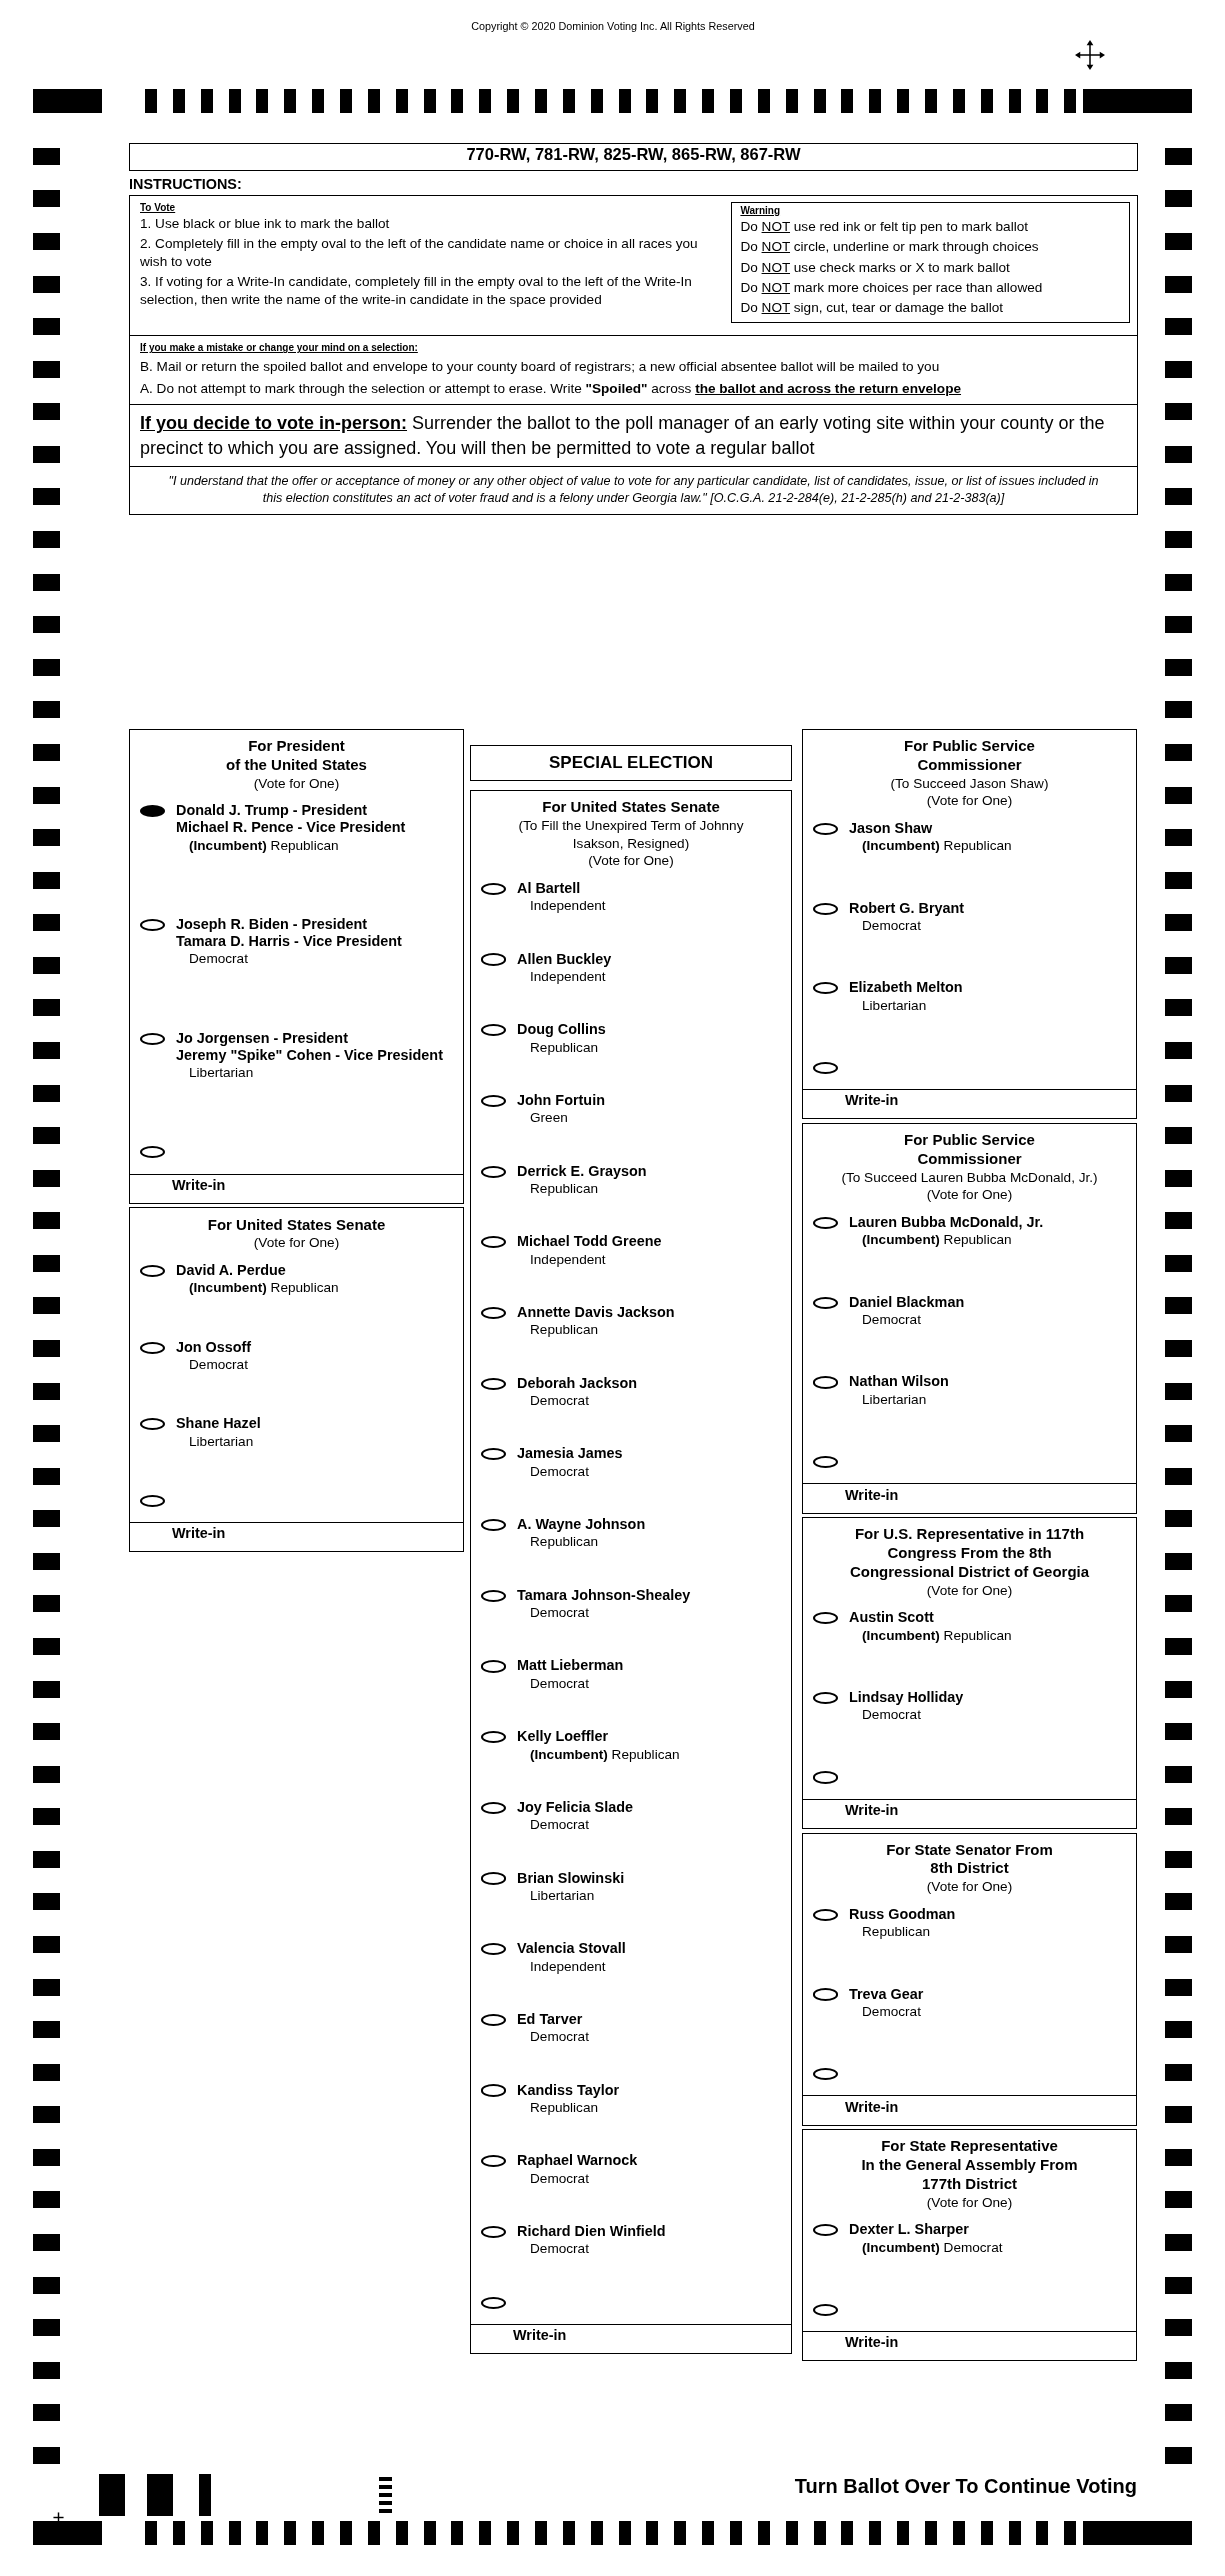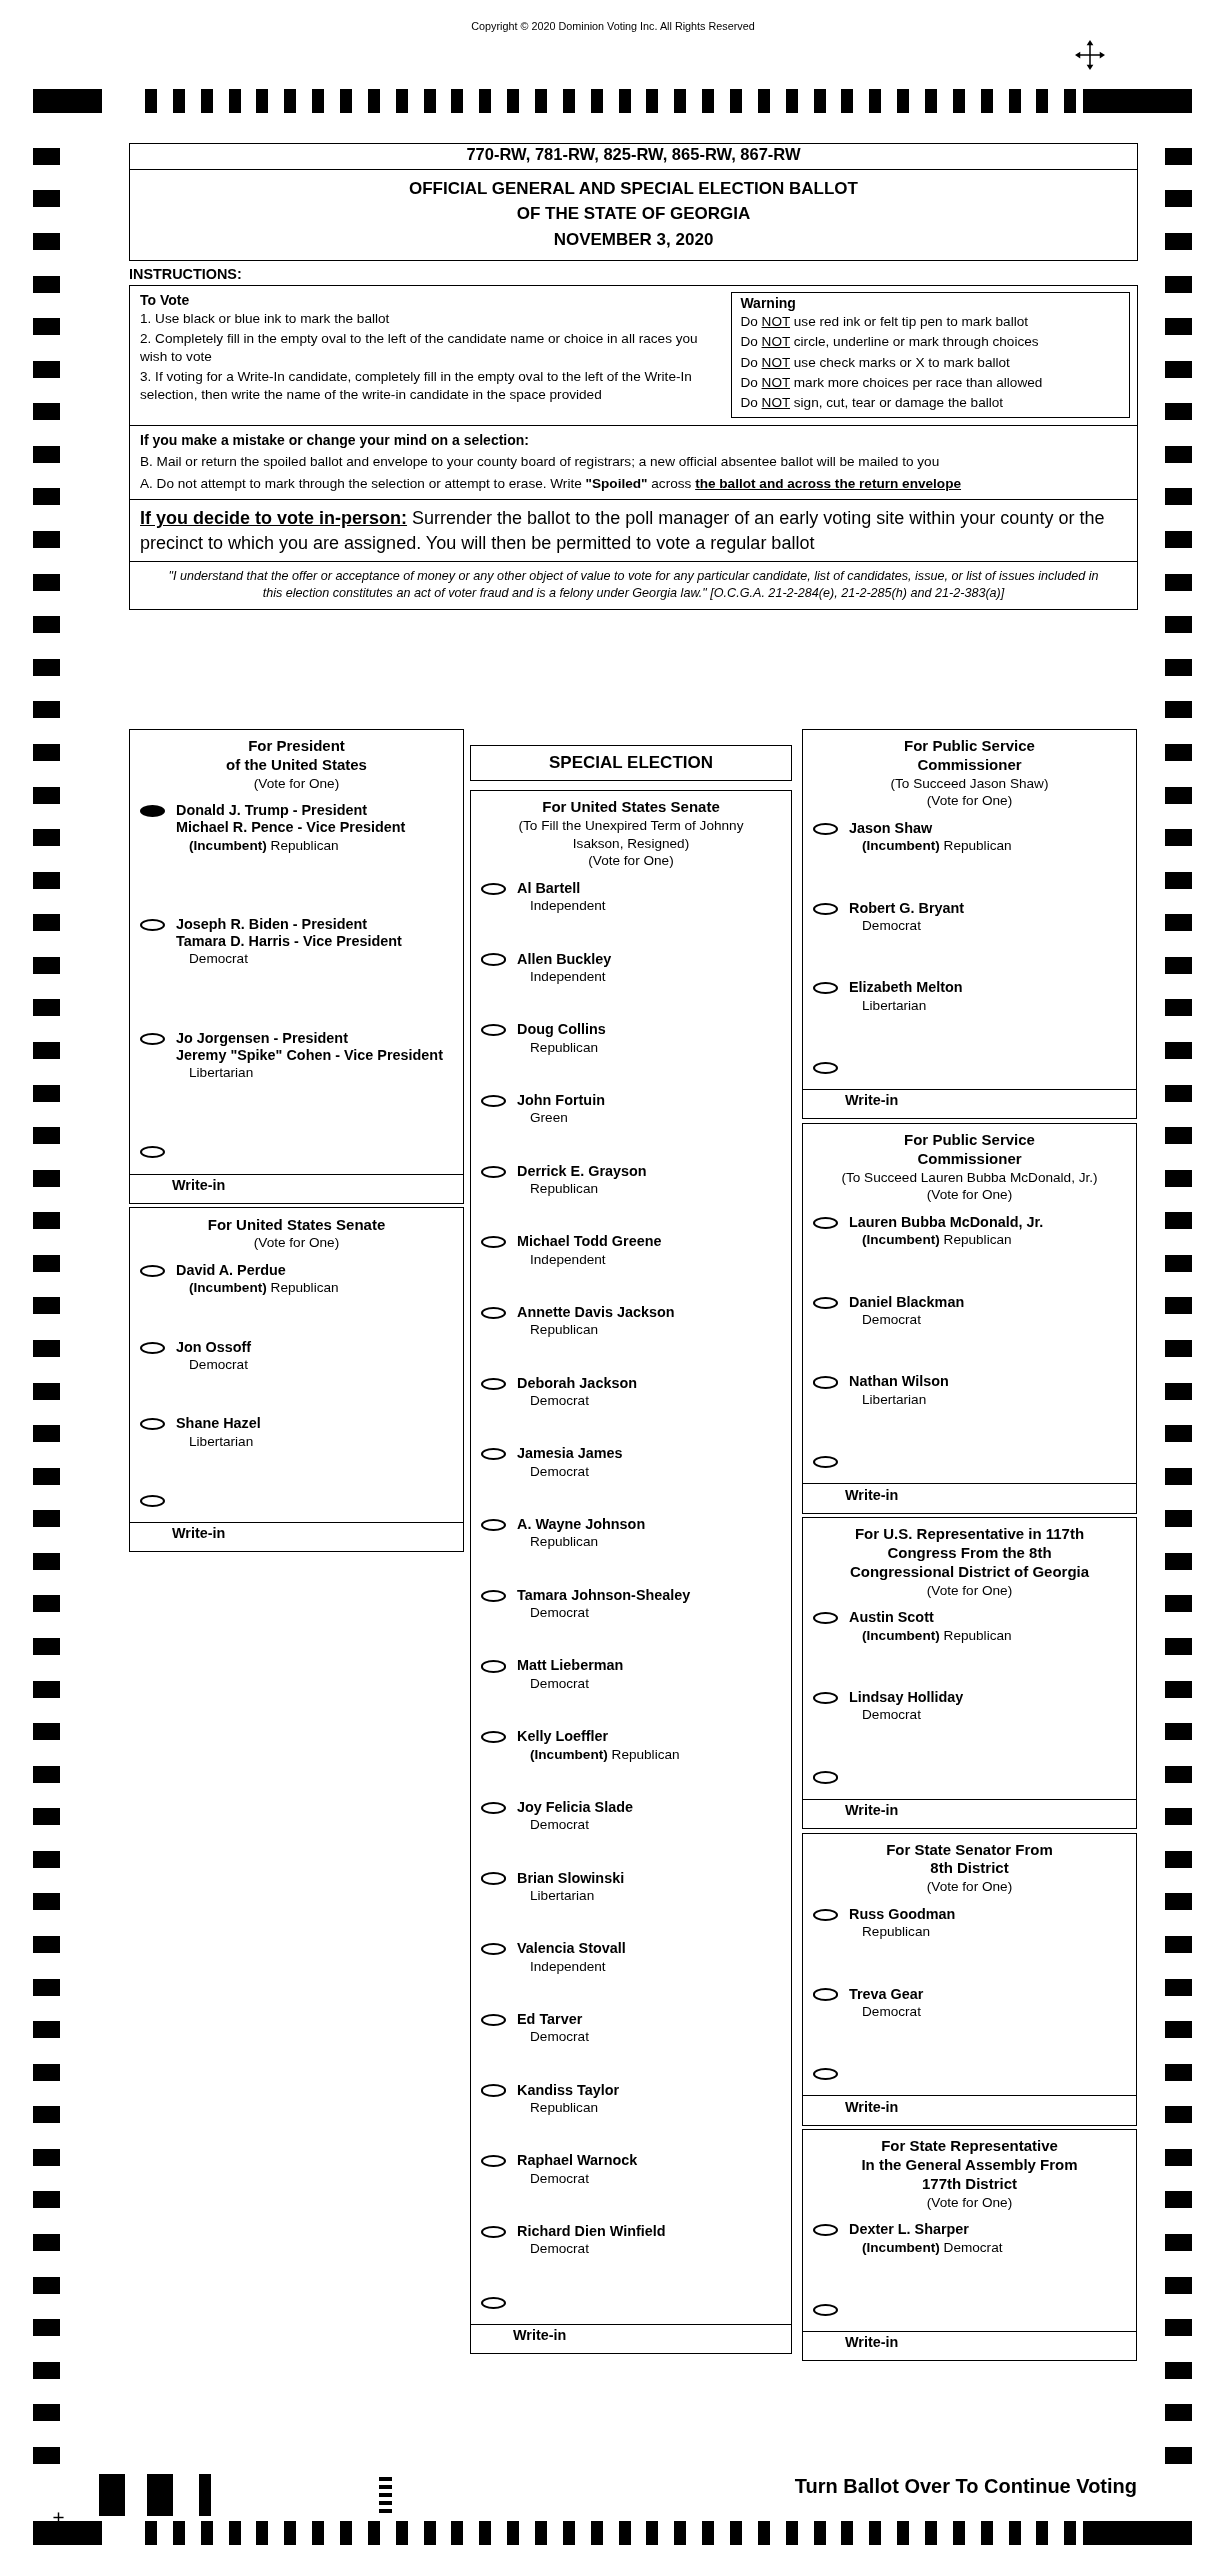--- a/index.html
+++ b/index.html
@@ -32,21 +32,21 @@
   .county{font-size:24.4px;font-weight:bold;padding-top:5.7px;letter-spacing:0.4px;}
   .styles{font-size:16.5px;font-weight:bold;padding:1.4px 0 5.7px;}
   .btitle{font-size:21.5px;font-weight:bold;padding:7.2px 0;}
   .etitle{padding:5.7px 0 7.2px;}
   .etline{font-size:17px;font-weight:bold;line-height:1.5;}
 
   
   .inst-label{font-size:14.4px;font-weight:bold;padding:5.7px 0 2.9px;}
   .inst-grid{border:1.4px solid #000;position:relative;padding:5.7px 10px 7.2px;min-height:141px;background:#fff;}
   .tovote{width:574px;}
-  .u-title{font-size:14px;font-weight:bold;}
+  .u-title{font-size:10px;font-weight:bold;text-decoration:underline;}
   .inst-item{font-size:13.6px;line-height:1.32;margin-top:2.2px;}
   .warnbox{position:absolute;top:5.7px;right:7.2px;width:399px;border:1.4px solid #000;padding:2.2px 8.6px 5px;}
   .sect{border:1.4px solid #000;margin-top:-1.4px;padding:6.5px 10px;background:#fff;}
   .sect .inst-item{margin-top:4.3px;}
   .inperson{font-size:18px;line-height:1.35;}
   .felony{font-style:italic;text-align:center;font-size:12.6px;line-height:1.4;padding:5.7px 29px;}
 
   
   .contest-col{position:absolute;top:689px;margin-top:40px;}
   #col1{left:129px;width:335px;}
@@ -284,25 +284,20 @@
 <div class="stripemark"></div>
 <svg id="plusmark" width="13" height="13" viewBox="0 0 18 18">
   <line x1="9" y1="2" x2="9" y2="16" stroke="#000" stroke-width="2"></line>
   <line x1="2" y1="9" x2="16" y2="9" stroke="#000" stroke-width="2"></line>
 </svg>
 
 <div class="doc">
   <div class="hbox">
     <div class="styles">770-RW, 781-RW, 825-RW, 865-RW, 867-RW</div>
   </div>
-  <div class="hbox etitle">
-      <div class="etline">OFFICIAL GENERAL AND SPECIAL ELECTION BALLOT</div>
-      <div class="etline">OF THE STATE OF GEORGIA</div>
-      <div class="etline">NOVEMBER 3, 2020</div>
-    </div>
 
   <div class="inst-label">INSTRUCTIONS:</div>
 
   <div class="inst-grid">
     <div class="tovote">
       <div class="u-title">To Vote</div>
       <div>
           <div class="inst-item">1. Use black or blue ink to mark the ballot</div>
           <div class="inst-item">2. Completely fill in the empty oval to the left of the candidate name or choice in all races you wish to vote</div>
           <div class="inst-item">3. If voting for a Write-In candidate, completely fill in the empty oval to the left of the Write-In selection, then write the name of the write-in candidate in the space provided</div>

